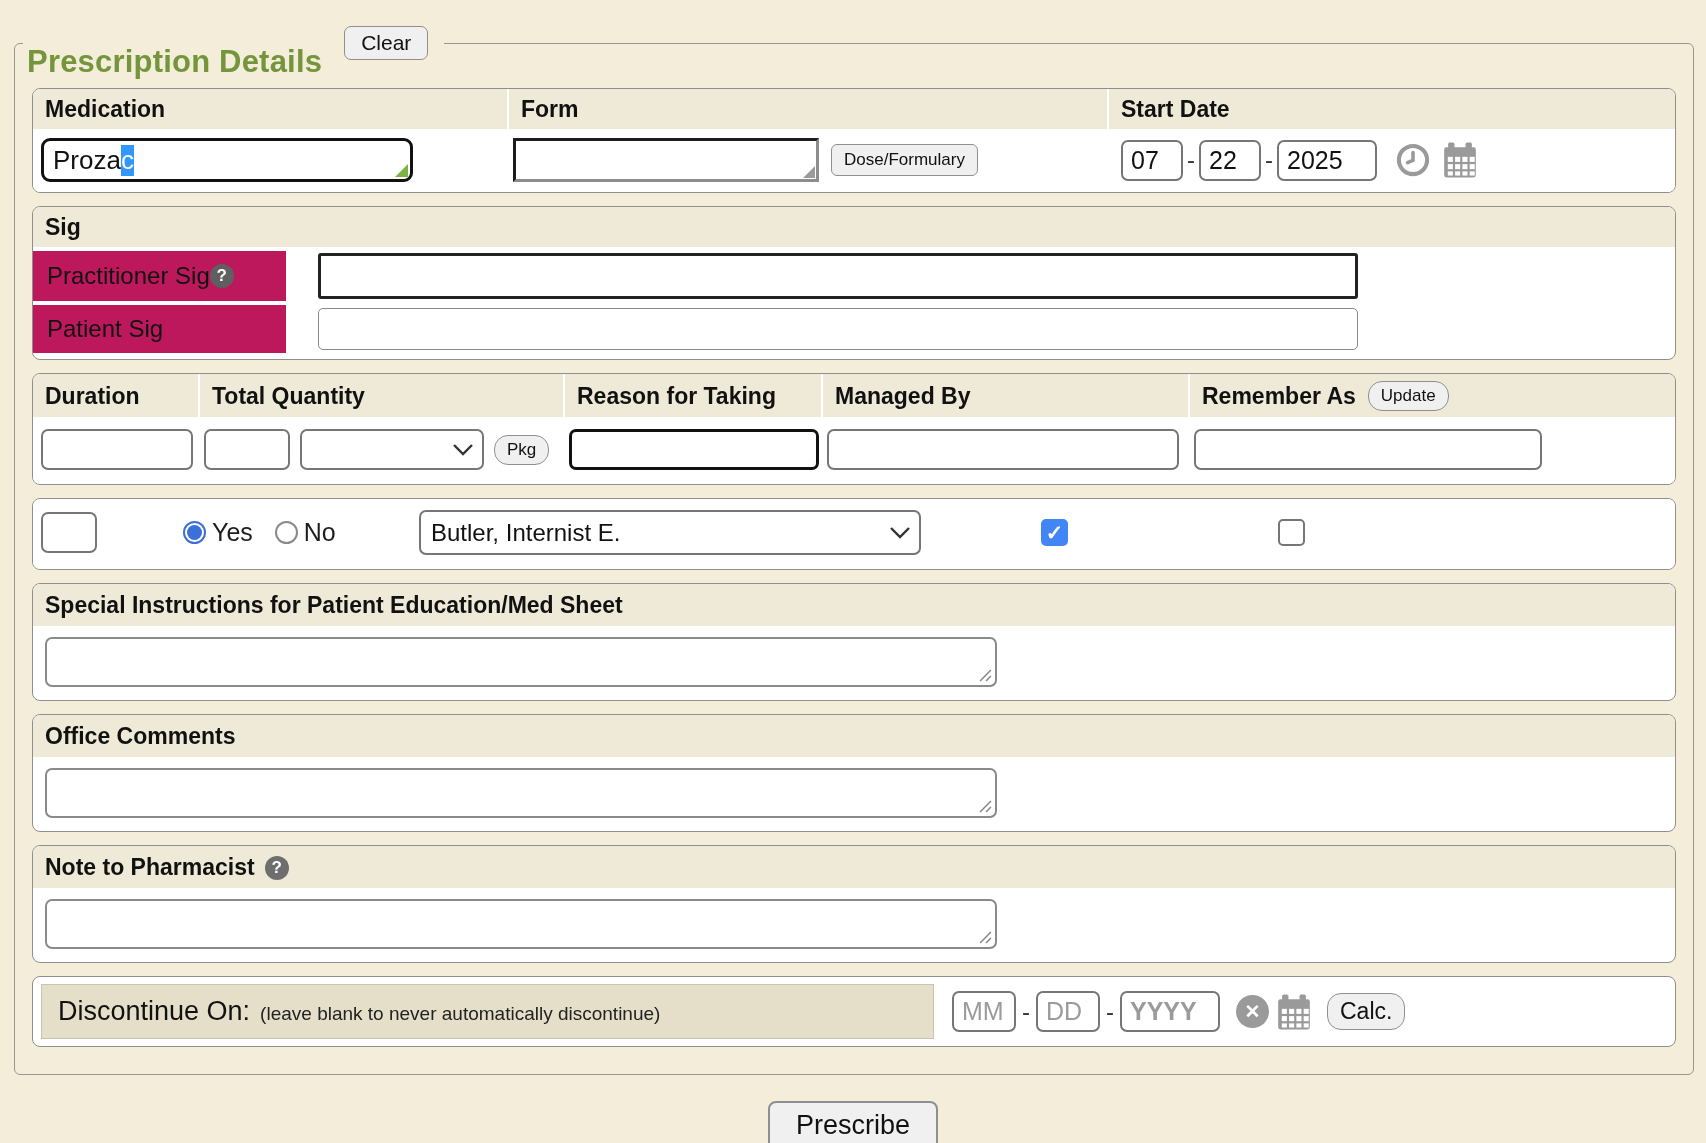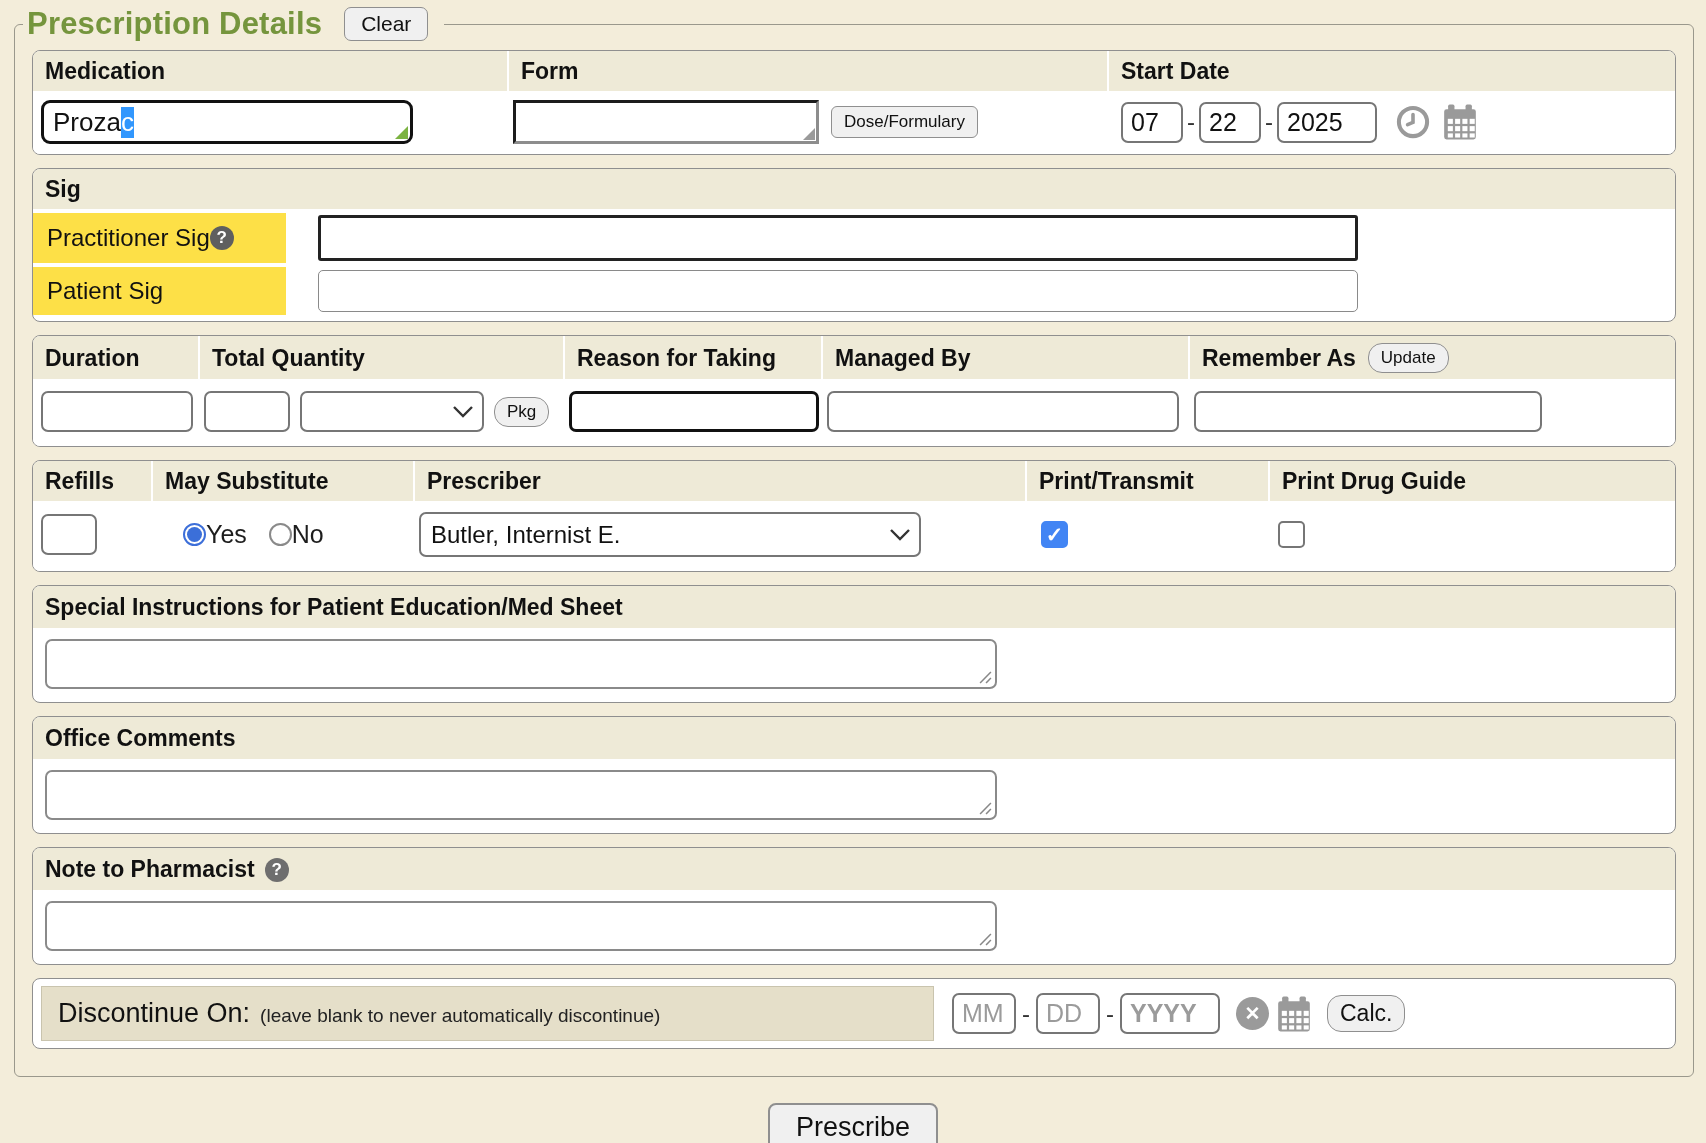--- a/index.html
+++ b/index.html
@@ -17,21 +17,21 @@
     margin:6px 12px 0 14px;
     border:1px solid #9a988c;
     border-radius:6px;
     padding:8px 0 14px 0;
   }
   legend.rx-legend{
     display:flex;align-items:center;gap:22px;
     margin-left:8px;padding:0 16px 0 4px;
   }
   .page-title{
-    font-size:31px;font-weight:700;color:#75953d;letter-spacing:.2px;
+    font-size:31px;font-weight:700;color:#75953d;letter-spacing:.2px;margin-top:38px;
   }
   button{
     font-family:"Liberation Sans", sans-serif;
     background:#f0f0f0;
     border:1px solid #8f8f8f;
     border-radius:6px;
     color:#111;
     cursor:pointer;
   }
   .btn-clear{font-size:21px;padding:4px 16px;border-radius:7px;text-align:center;}
@@ -98,21 +98,21 @@
 
   .datewrap{display:flex;align-items:center;gap:4px;}
   .date-sep{font-size:24px;color:#333;}
   .d2{width:62px;}
   .d4{width:100px;}
   .icon-btn{display:inline-flex;align-items:center;justify-content:center;background:none;border:none;padding:0;margin:0;}
 
   
   .sig-row{display:flex;align-items:stretch;margin-top:4px;}
   .sig-label{
-    width:253px;background:#fde047;
+    width:253px;background:#be185d;
     font-size:24px;padding:10px 3px 10px 14px;
     display:flex;align-items:center;
   }
   .sig-field{display:flex;align-items:center;padding:2px 0 2px 32px;}
   .inp-practitioner{width:1040px;height:46px;border:3px solid #222;border-radius:3px;}
   .inp-patient{width:1040px;height:42px;border:1px solid #8a8a8a;border-radius:5px;}
 
   .qicon{
     display:inline-flex;align-items:center;justify-content:center;
     width:24px;height:24px;border-radius:50%;
@@ -136,21 +136,21 @@
   }
   .sel-box svg{position:absolute;right:8px;top:50%;transform:translateY(-50%);}
 
   
   .c-refills{width:120px;}
   .c-subst{width:262px;}
   .c-prescriber{width:612px;}
   .c-print{width:243px;}
   .c-guide{flex:1;}
 
-  .radio{display:inline-flex;align-items:center;font-size:25px;color:#1d1d1d;}
+  .radio{display:inline-flex;align-items:center;gap:6px;font-size:25px;color:#1d1d1d;}
   .rdot{width:23px;height:23px;border-radius:50%;border:2px solid #8a8a8a;background:#fff;flex:none;}
   .rdot.on{border:2px solid #3d6fd9;background:#fff;position:relative;}
   .rdot.on:after{content:"";position:absolute;inset:2px;border-radius:50%;background:#3b6fd9;}
 
   .checkbox{width:27px;height:27px;border-radius:5px;border:2px solid #767676;background:#fff;
     display:flex;align-items:center;justify-content:center;}
   .checkbox.on{background:#4285f4;border-color:#4285f4;color:#fff;font-size:21px;font-weight:900;}
 
   
   .ta-hd{font-size:23px;font-weight:700;background:#eeead7;padding:8px 12px 7px 12px;display:flex;align-items:center;gap:10px;}
@@ -297,27 +297,20 @@
       <div class="bcell c-managed">
         <input class="inp" style="width: 352px;" value="">
       </div>
       <div class="bcell c-rem">
         <input class="inp" style="width: 348px;" value="">
       </div>
     </div>
   </div>
 
   <div class="section">
-    <div class="hdr">
-      <div class="hcell c-refills">Refills</div>
-      <div class="hcell c-subst">May Substitute</div>
-      <div class="hcell c-prescriber">Prescriber</div>
-      <div class="hcell c-print">Print/Transmit</div>
-      <div class="hcell c-guide">Print Drug Guide</div>
-    </div>
     <div class="brow" style="padding:2px 0 4px 0;">
       <div class="bcell c-refills" style="padding-left:8px;">
         <input class="inp" style="width: 56px;" value="">
       </div>
       <div class="bcell c-subst" style="gap:22px;padding-left:30px;">
         <span class="radio">
           <span class="rdot on"></span>
           <span>Yes</span>
         </span>
         <span class="radio">

